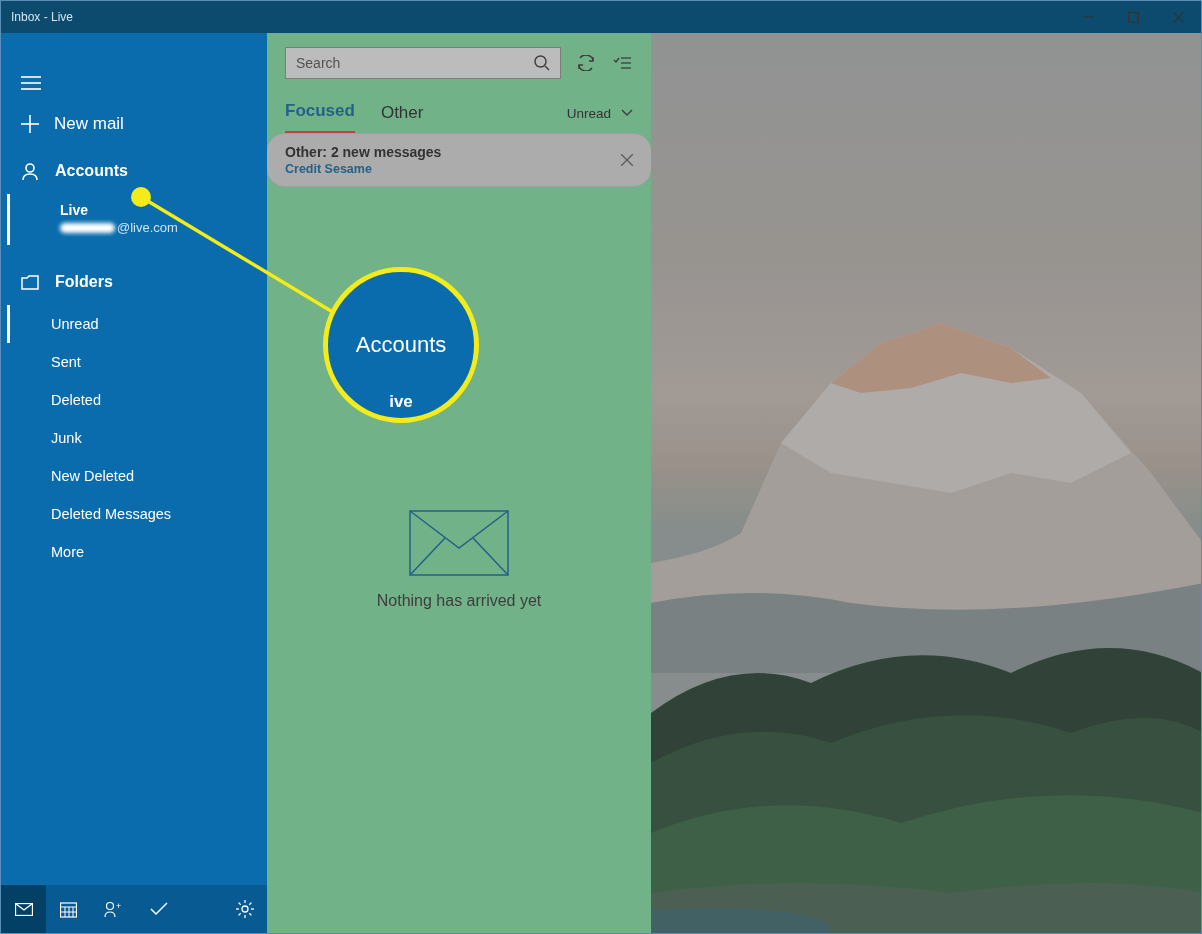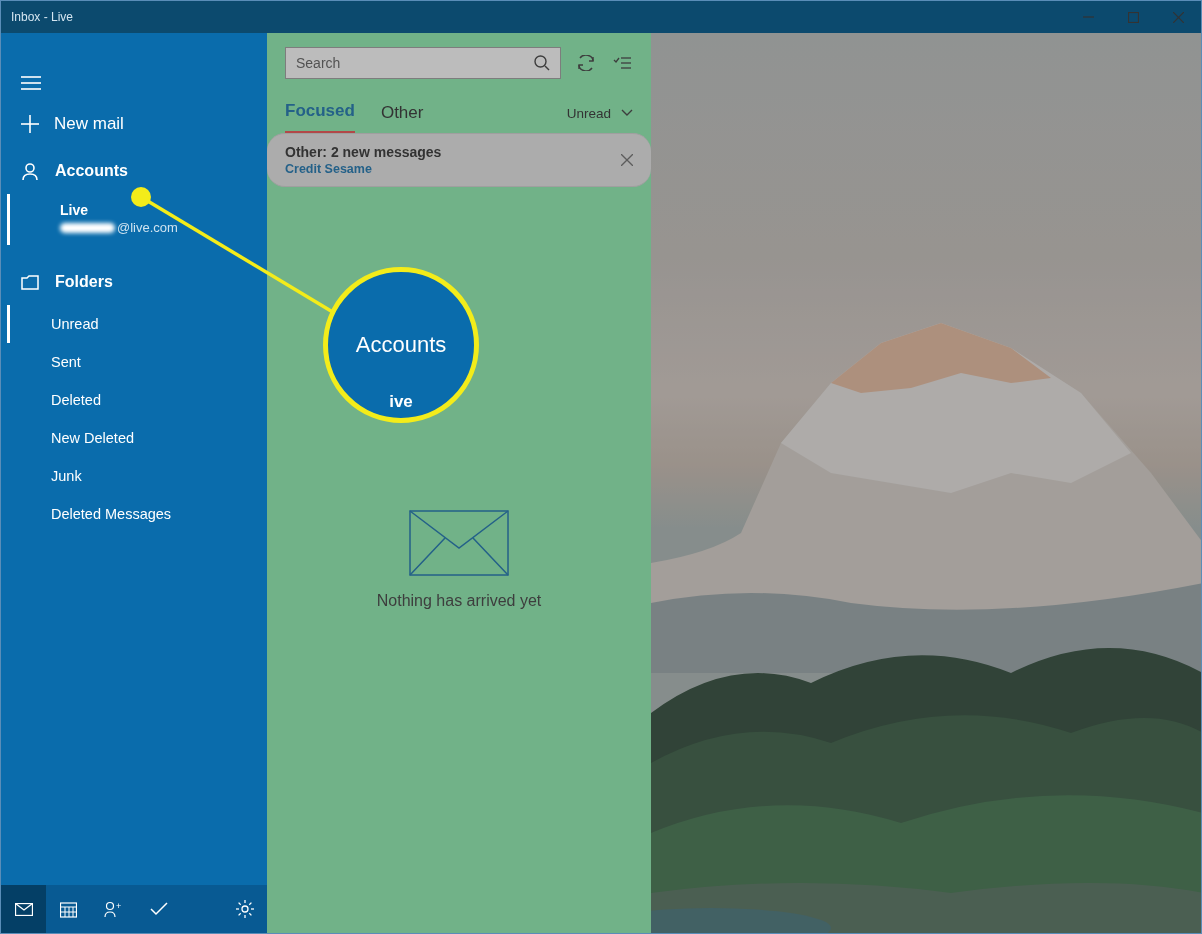--- a/index.html
+++ b/index.html
@@ -124,23 +124,24 @@
       </div>
       <div class="section" style="margin-top:14px">
         <svg width="18" height="15">
             <path d="M1 3 L6 3 L8 1 L17 1 L17 14 L1 14 Z" fill="none" stroke="#fff" stroke-width="1.5"></path>
           </svg>
         <span>Folders</span>
       </div>
       <div class="folder-item active"><span>Unread</span></div>
       <div class="folder-item"><span>Sent</span></div>
       <div class="folder-item"><span>Deleted</span></div>
+      <div class="folder-item"><span>Junk</span></div>
       <div class="folder-item"><span>New Deleted</span></div>
-      <div class="folder-item"><span>Junk</span></div>
       <div class="folder-item"><span>Deleted Messages</span></div>
+      <div class="folder-item"><span>More</span></div>
     </div>
     <div class="side-bottom">
       <div class="bicon active">
           <svg width="18" height="13">
             <rect x="0.5" y="0.5" width="17" height="12" fill="none" stroke="#fff" stroke-width="1.3"></rect>
             <path d="M0.5 0.5 L9 7 L17.5 0.5" fill="none" stroke="#fff" stroke-width="1.3"></path>
           </svg>
         </div>
       <div class="bicon">
           <svg width="17" height="17">

